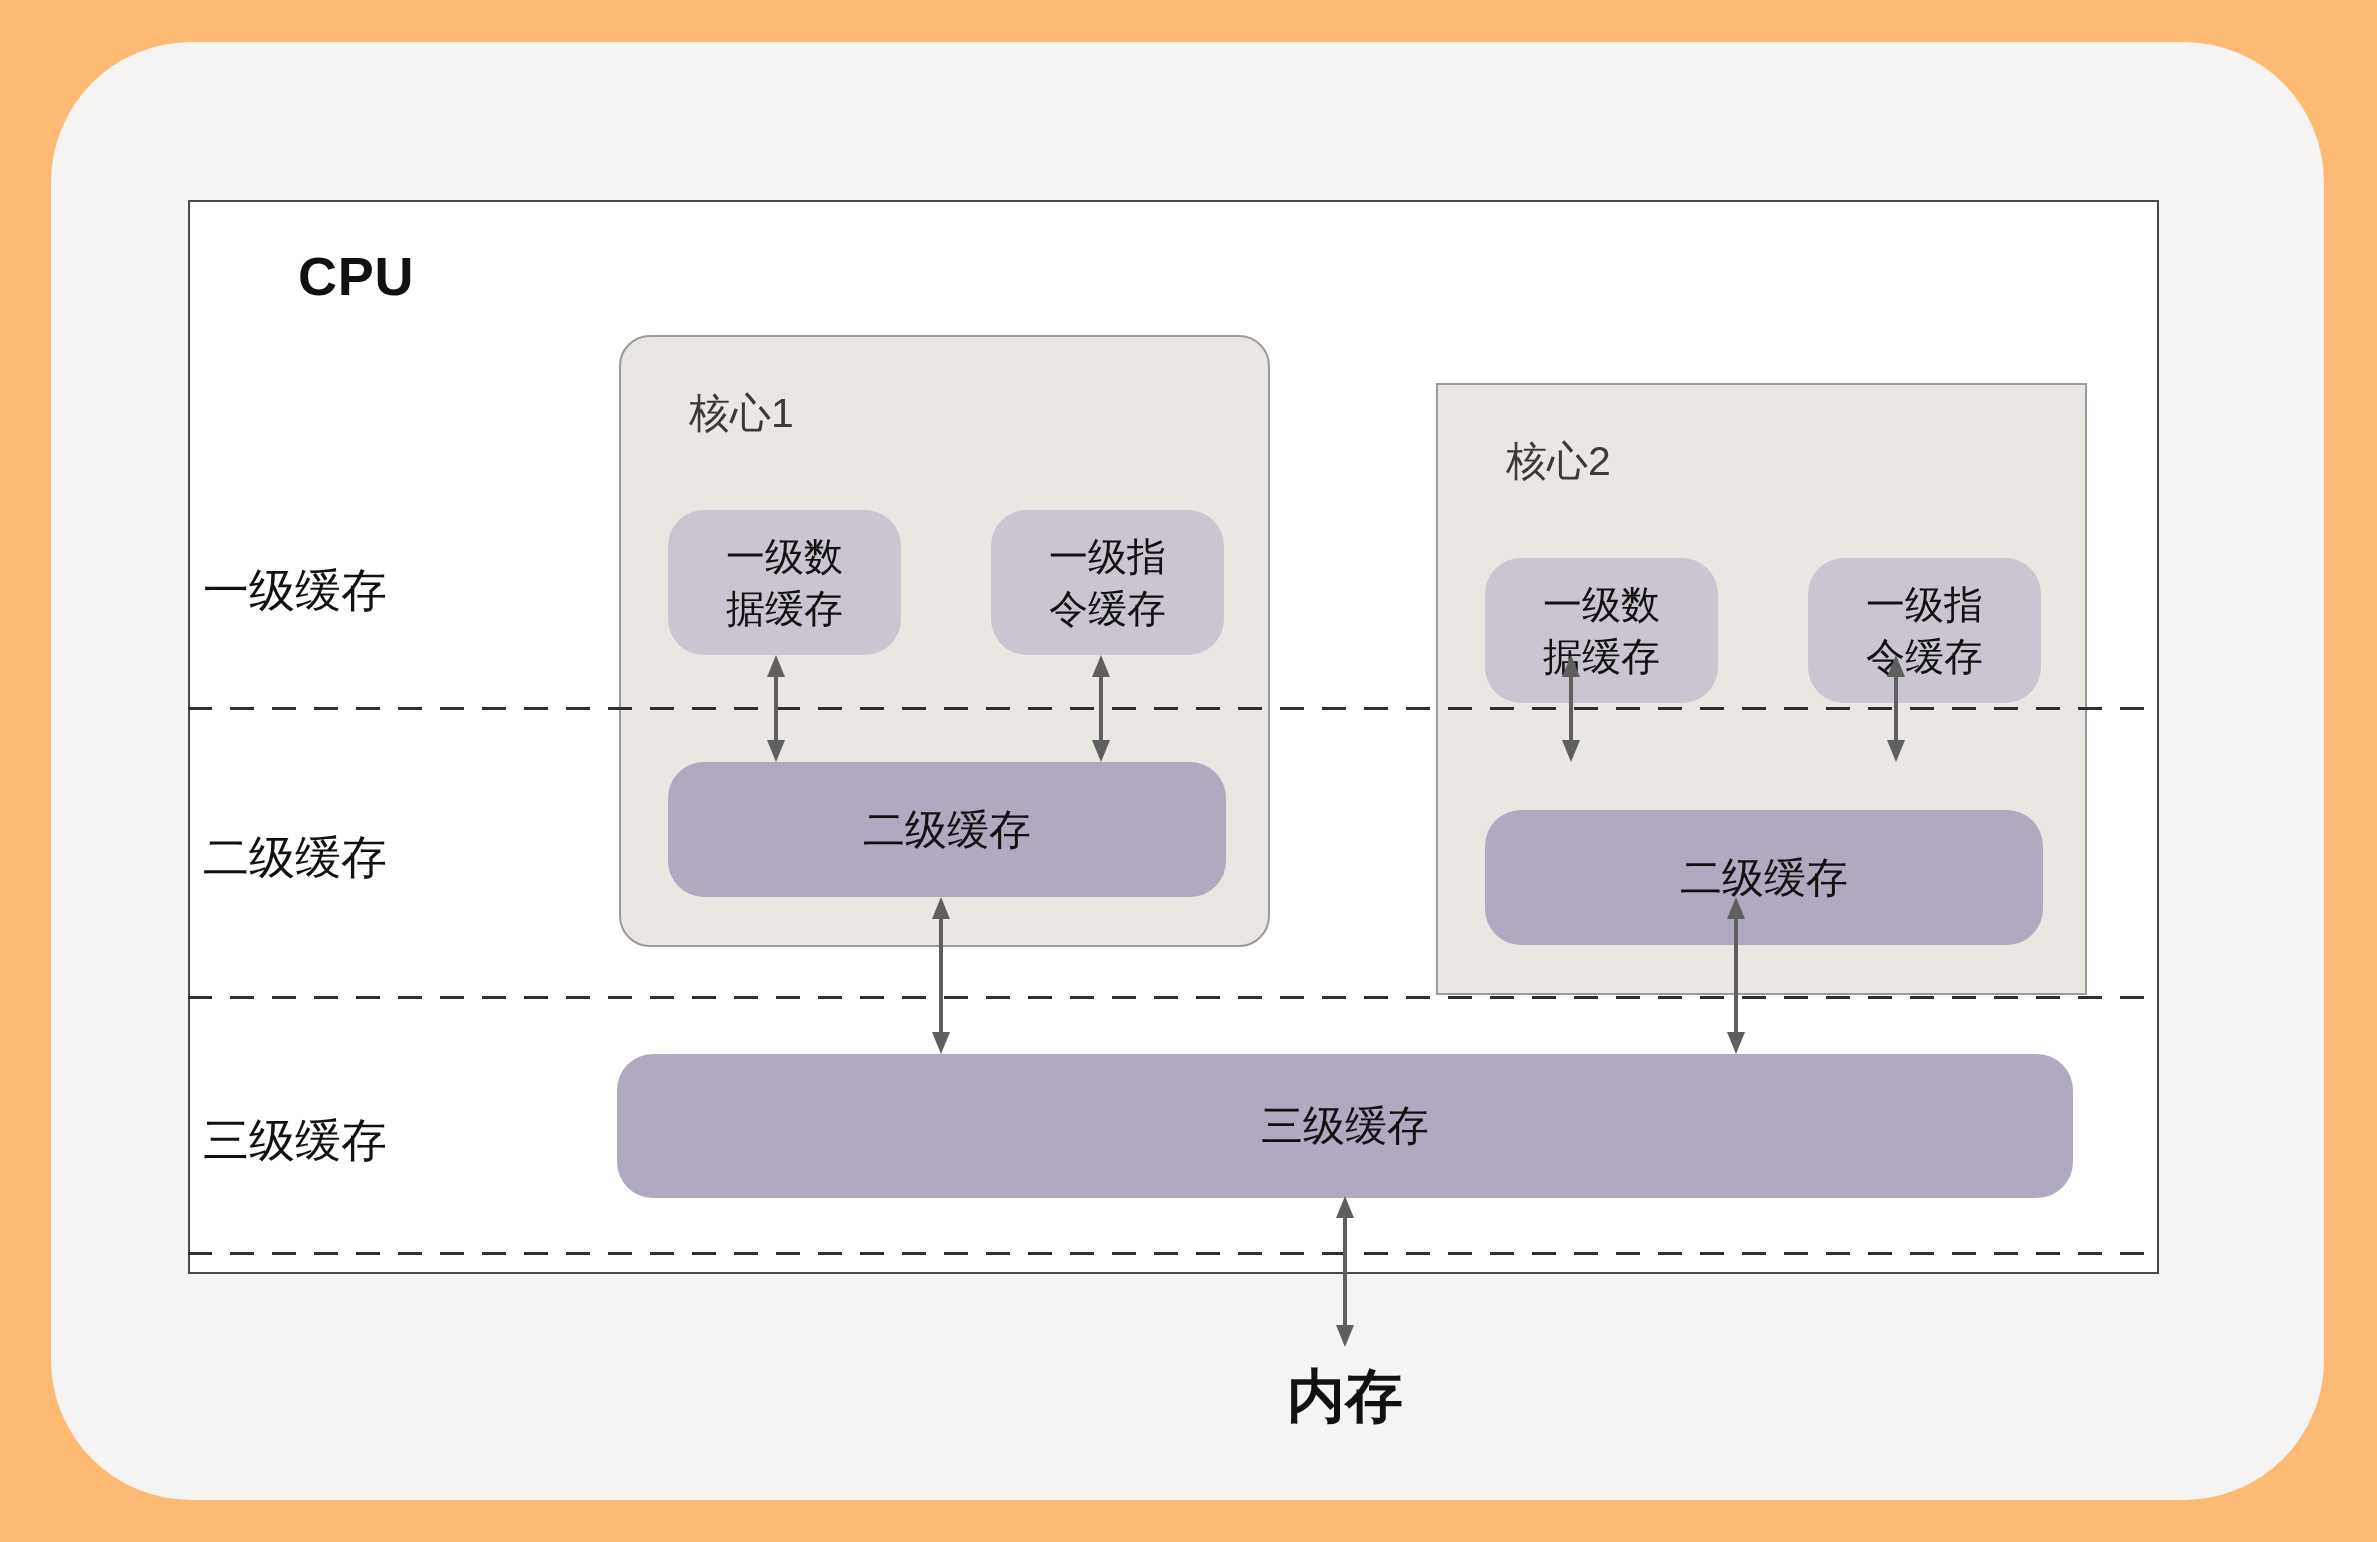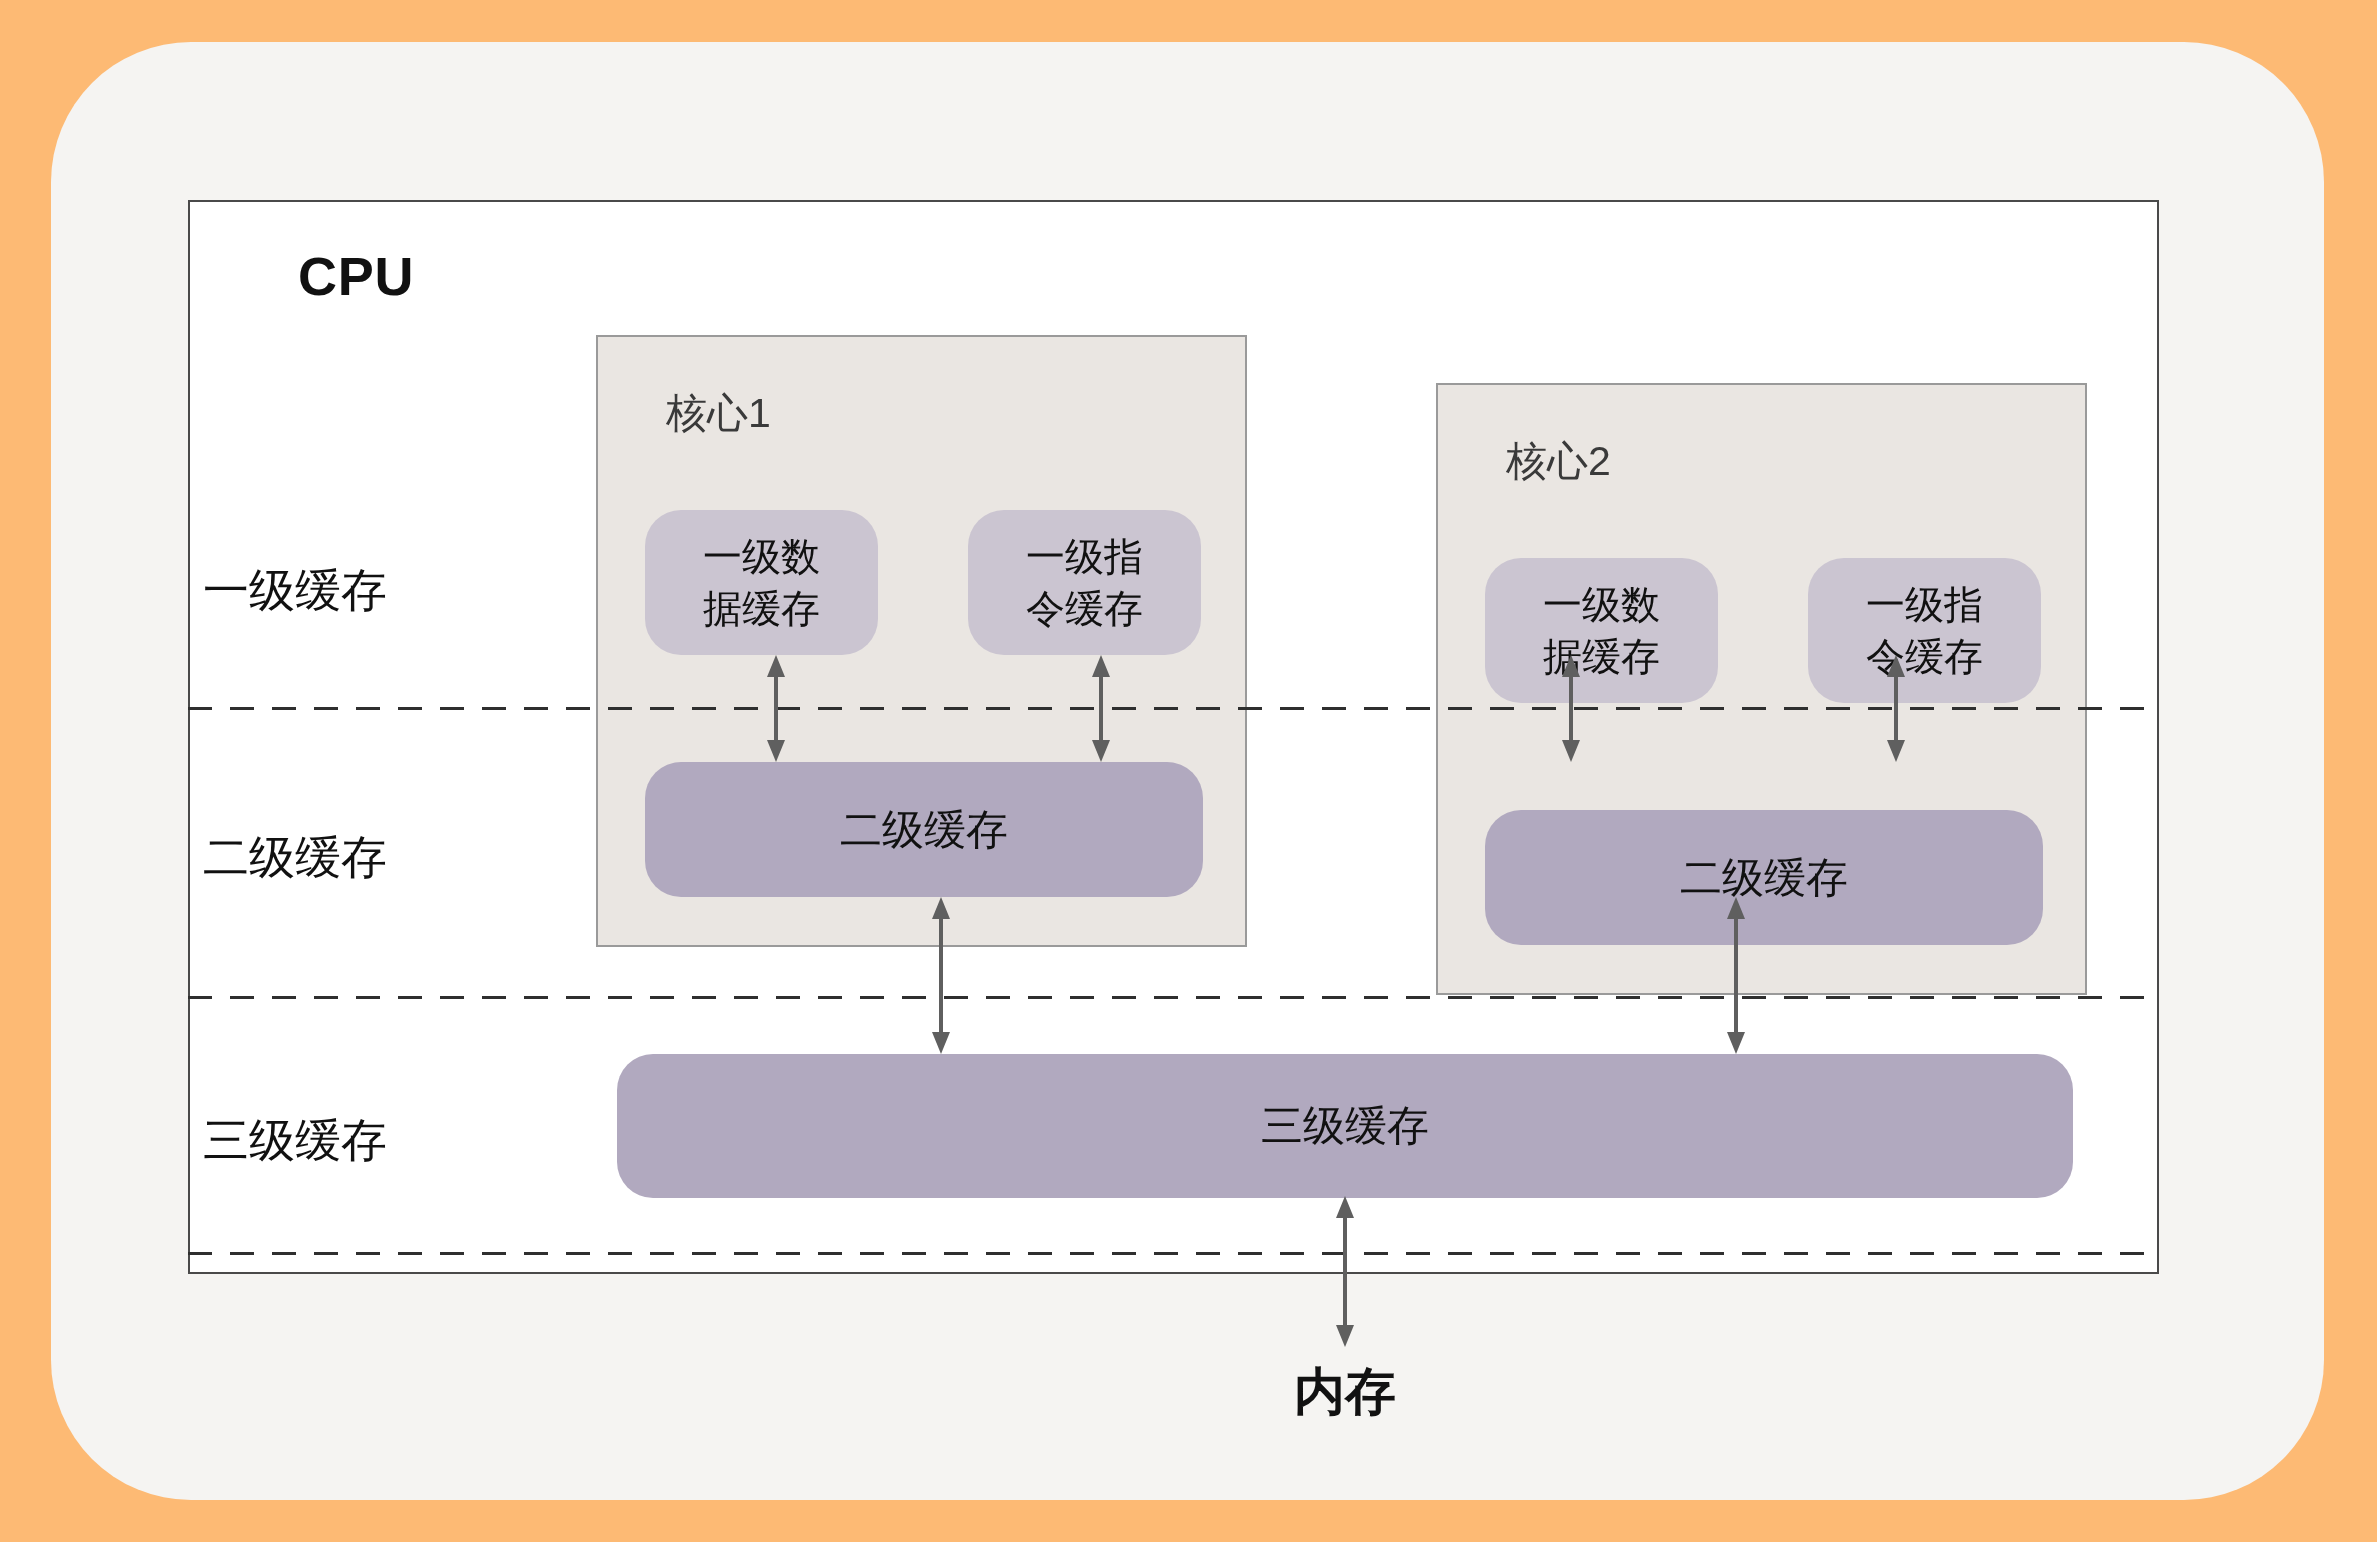--- a/index.html
+++ b/index.html
@@ -30,40 +30,40 @@
   .l2{left:47px;top:425px;width:558px;height:135px;background:var(--l2-box-bg);font-size:42px;}
   .l3-box{position:absolute;left:617px;top:1054px;width:1456px;height:144px;border-radius:36px;
           background:var(--l3-box-bg);display:flex;align-items:center;justify-content:center;
           font-size:42px;z-index:6;}
   .varrow{position:absolute;width:22px;display:flex;flex-direction:column;align-items:center;z-index:7;}
   .ah{width:0;height:0;border-left:9.3px solid transparent;border-right:9.3px solid transparent;}
   .ah-up{border-bottom:22px solid var(--arrow-color);}
   .ah-down{border-top:22px solid var(--arrow-color);}
   .shaft{flex:1;width:4.2px;background:var(--arrow-color);}
   .memory-label{position:absolute;left:1218px;top:1358px;width:254px;text-align:center;
-                font-size:51px;font-weight:700;z-index:4;}
+                font-size:58px;font-weight:700;z-index:4;}
 </style>
 </head>
 <body>
 
 <div id="canvas">
   <div class="card"></div>
 
   <div class="cpu-box"></div>
   <div class="cpu-label">CPU</div>
 
   <div class="dashline" style="top:707px;"></div>
   <div class="dashline" style="top:996px;"></div>
   <div class="dashline" style="top:1252px;"></div>
 
   <div class="row-label" style="top:560px;">一级缓存</div>
   <div class="row-label" style="top:827px;">二级缓存</div>
   <div class="row-label" style="top:1110px;">三级缓存</div>
 
-  <div class="core" style="left:596px;">
+  <div class="core" style="left:619px;border-radius:31px;">
     <div class="core-title">核心1</div>
     <div class="pbox l1 l1-data">
       <span>一级数</span>
       <span>据缓存</span>
     </div>
     <div class="pbox l1 l1-instr">
       <span>一级指</span>
       <span>令缓存</span>
     </div>
     <div class="pbox l2">

